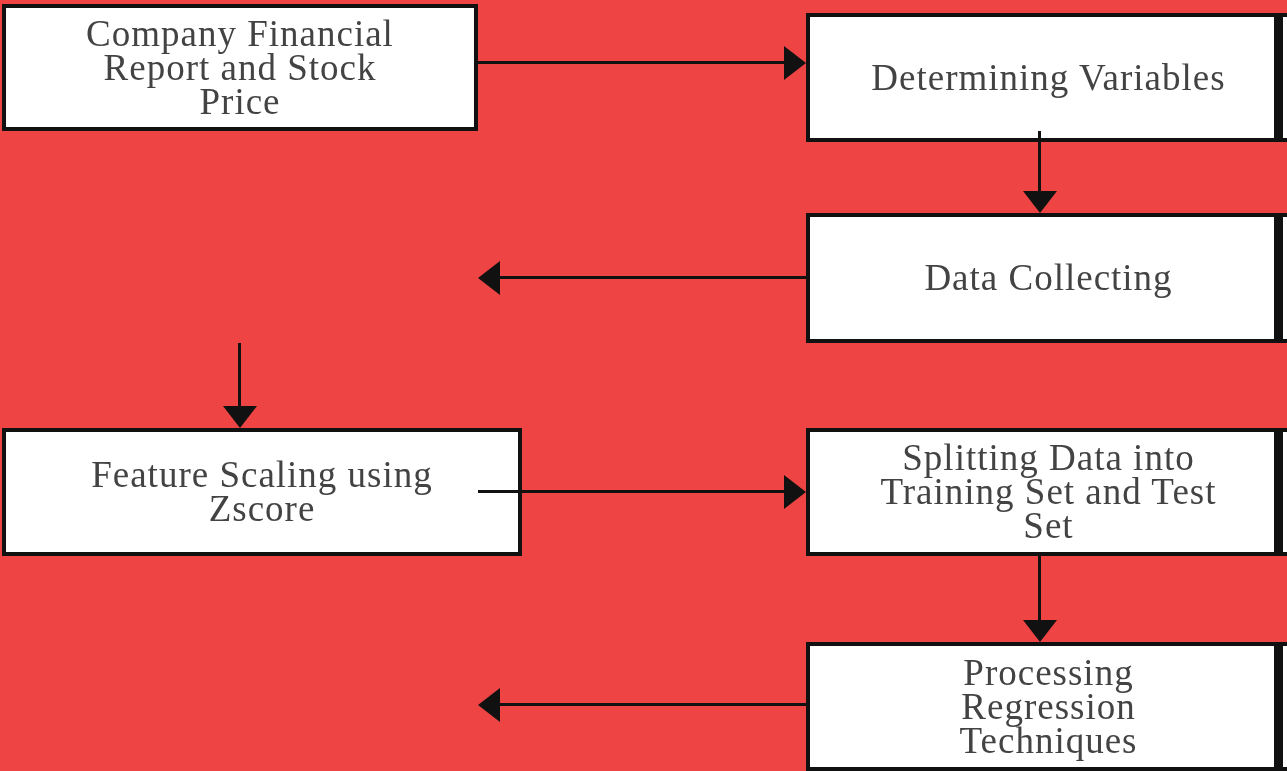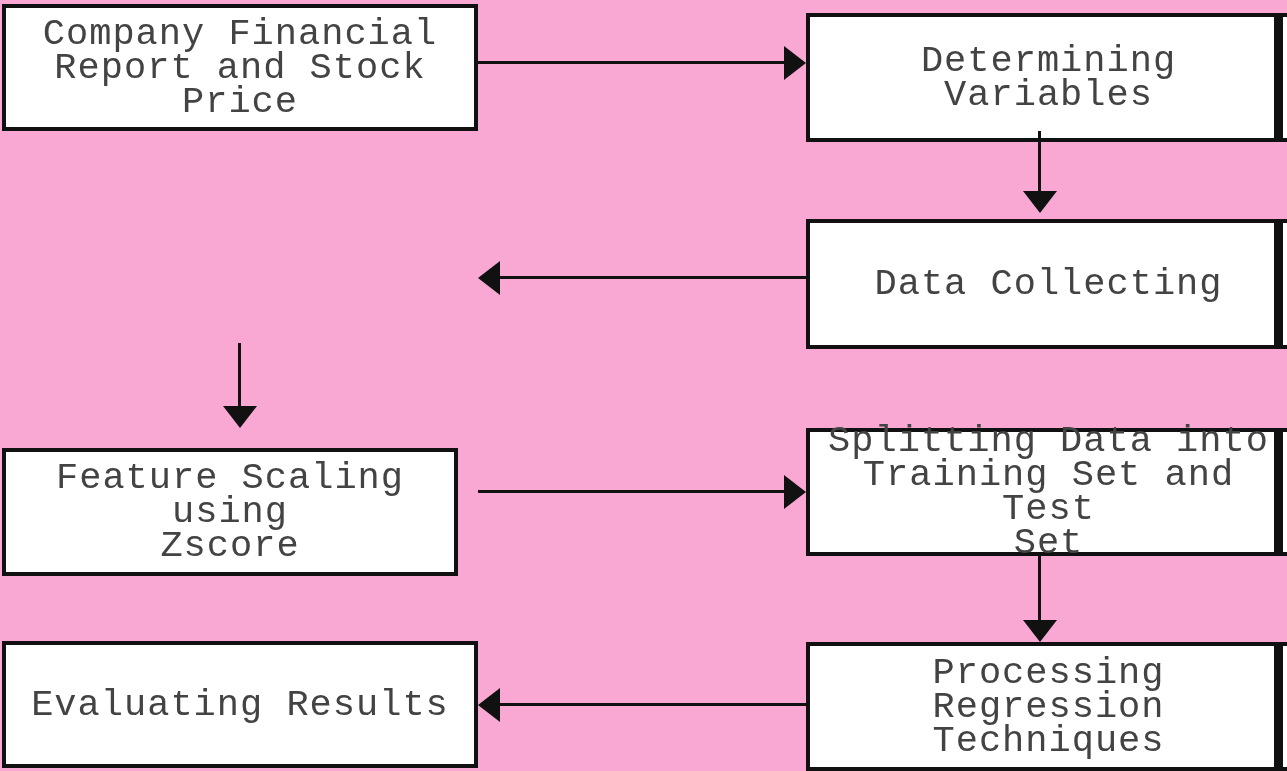--- a/index.html
+++ b/index.html
@@ -1,22 +1,22 @@
 <!DOCTYPE html>
 <html><head>
 <meta charset="utf-8">
 <style>
   html, body { margin: 0; padding: 0; background: #ffffff; }
   #canvas {
     position: relative;
     width: 1287px;
     height: 771px;
-    background: #f9a8d4;
+    background: #ef4444;
     overflow: hidden;
-    font-family: Liberation Mono, monospace;
+    font-family: Liberation Serif, serif;
   }
   .node {
     position: absolute;
     box-sizing: border-box;
     background: #ffffff;
     border: 4px solid #111111;
     display: flex;
     align-items: center;
     justify-content: center;
   }
@@ -36,23 +36,23 @@
     position: absolute;
     top: -4px;
     bottom: -4px;
     right: 4px;
     width: 9px;
     background: #111111;
   }
   
   .n-company        { left: 2px;   top: 4px;   width: 476px; height: 127px; }
   .n-determining    { left: 806px; top: 2px;   width: 481px; height: 129px; margin-top: 11px; }
-  .n-collecting     { left: 806px; top: 213px; width: 481px; height: 130px; margin-top: 6px; }
+  .n-collecting     { left: 806px; top: 213px; width: 481px; height: 130px; }
   .n-preprocessing  { left: 2px;   top: 215px; width: 476px; height: 128px; }
-  .n-featurescaling { left: 2px;   top: 428px; width: 456px; height: 128px; margin-top: 20px; }
+  .n-featurescaling { left: 2px;   top: 428px; width: 520px; height: 128px; }
   .n-splitting      { left: 806px; top: 428px; width: 481px; height: 128px; justify-content: flex-end; }
   .n-processing     { left: 806px; top: 642px; width: 481px; height: 129px; justify-content: flex-end; }
   .n-evaluating     { left: 2px;   top: 641px; width: 476px; height: 127px; }
   
   .shaft { position: absolute; background: #111111; }
   .shaft.h { height: 3px; }
   .shaft.v { width: 3px; }
   .head { position: absolute; width: 0; height: 0; }
   .head.right { border-top: 17px solid transparent; border-bottom: 17px solid transparent; border-left: 22px solid #111111; }
   .head.left  { border-top: 17px solid transparent; border-bottom: 17px solid transparent; border-right: 22px solid #111111; }
@@ -88,23 +88,20 @@
 Training Set and Test
 Set</div>
   </div>
 
   <div class="node rcol n-processing">
     <div class="label">Processing
 Regression
 Techniques</div>
   </div>
 
-  <div class="node n-evaluating">
-    <div class="label">Evaluating Results</div>
-  </div>
 
   <div>
     <div class="shaft h" style="left:478px; top:61px; width:306px;"></div>
     <div class="head right" style="left:784px; top:46px;"></div>
   </div>
 
   <div>
     <div class="shaft v" style="left:1038px; top:131px; height:62px;"></div>
     <div class="head down" style="left:1023px; top:191px;"></div>
   </div>

